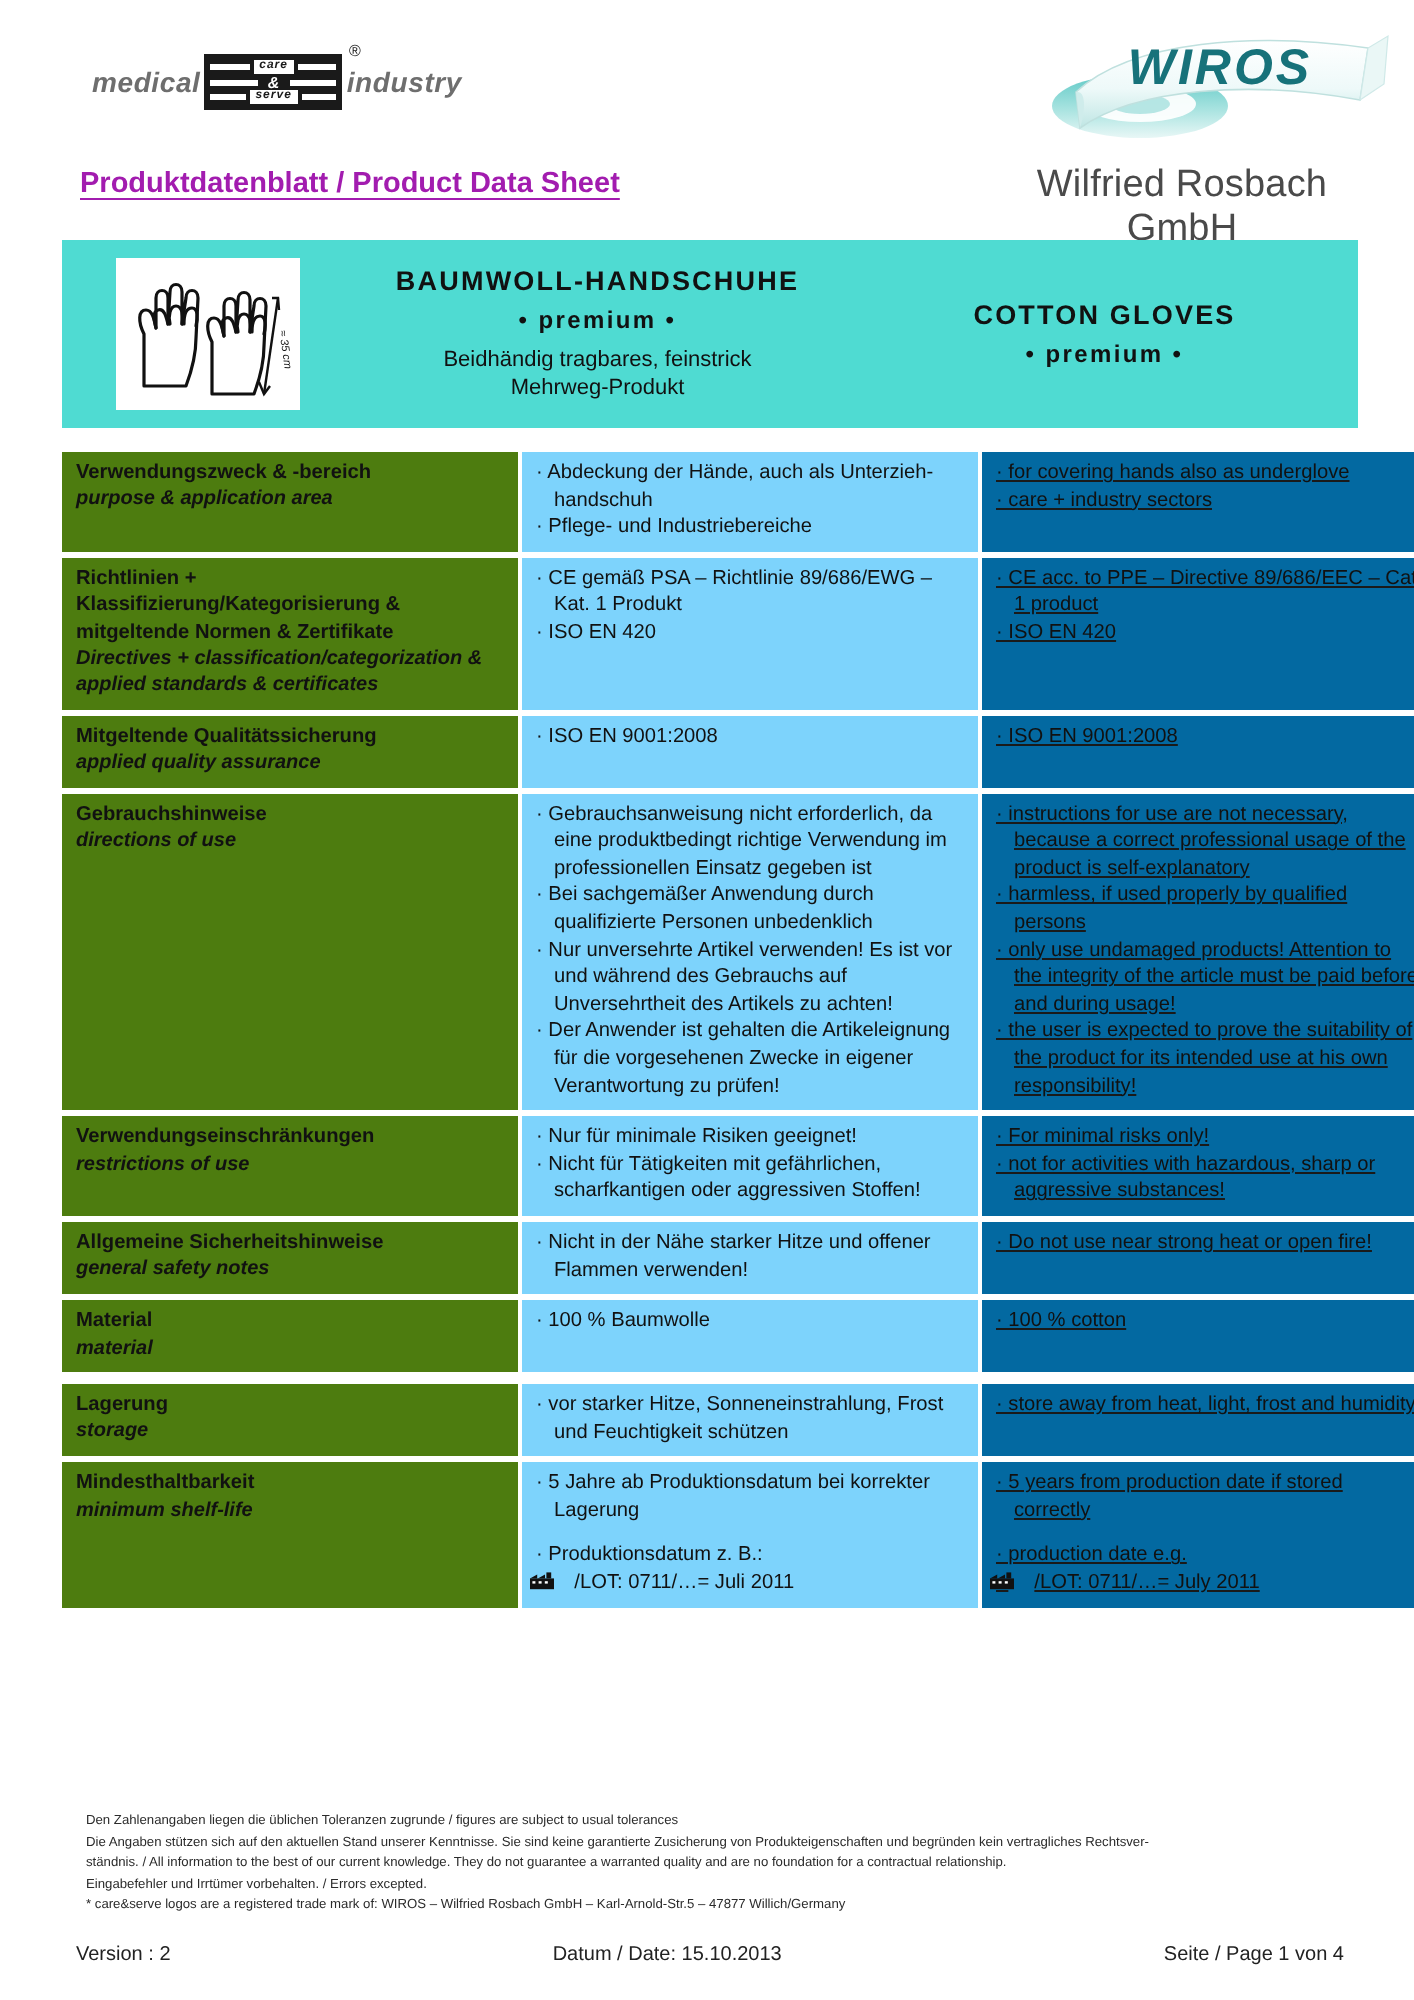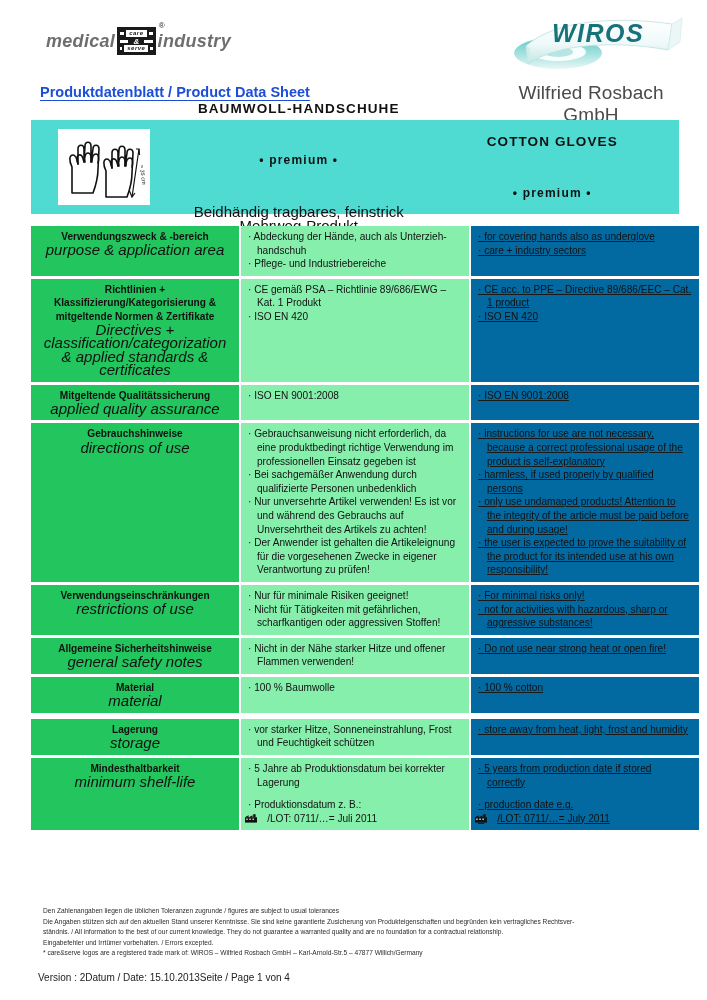--- a/index.html
+++ b/index.html
@@ -13,74 +13,74 @@
     overflow: hidden;
   }
   .page { position: absolute; left: 0; top: 0; width: 707px; height: 1000px; }
 
   
   .top-band { position: absolute; left: 0; top: 0; width: 707px; height: 118px; }
 
   .cs-logo { position: absolute; left: 46px; top: 24px; width: 185px; height: 34px;
              display: flex; align-items: center; }
   .cs-word { font-family: "Liberation Sans", sans-serif; font-style: italic; font-weight: 600;
-             font-size: 18px; color: #6e6e6e; letter-spacing: .3px; }
+             font-size: 14px; color: #6e6e6e; letter-spacing: .3px; }
   .cs-box { position: relative; width: 82px; height: 28px; background: #1a1a1a;
             margin: 0 2px; display: flex; flex-direction: column;
             justify-content: space-evenly; align-items: center; padding: 2px 3px; }
   .cs-row { display: flex; align-items: center; justify-content: center; width: 100%; height: 7px; gap: 2px; }
   .cs-bar { background: #ffffff; height: 3px; flex: 1 1 auto; }
   .cs-tag { background: #ffffff; color: #1a1a1a; font-size: 6px; font-weight: 700;
             letter-spacing: .5px; line-height: 7px; padding: 0 3px; font-style: italic; }
   .cs-amp { color: #ffffff; font-size: 8px; font-weight: 700; font-style: italic; line-height: 7px; padding: 0 3px;}
   .cs-reg { position: absolute; right: -9px; top: -6px; color: #1a1a1a; font-size: 8px; }
 
-  .wiros-logo { position: absolute; left: 496px; top: 12px; width: 190px; height: 66px; }
+  .wiros-logo { position: absolute; left: 508px; top: 12px; width: 190px; height: 66px; }
   .wiros-sub { position: absolute; left: 496px; top: 82px; width: 190px; text-align: center;
                font-size: 19px; color: #4a4a4a; letter-spacing: .1px; }
 
   .doc-title { position: absolute; left: 40px; top: 84px; font-size: 14.5px; font-weight: 700;
-               color: #1d4ed8; text-decoration: underline; text-underline-offset: 3px; }
+               color: #a21caf; text-decoration: underline; text-underline-offset: 3px; }
 
   
   .prod-band { position: absolute; left: 31px; top: 120px; width: 648px; height: 94px;
                background: #4FDBD2; display: flex; align-items: stretch; }
   .glove-box { width: 92px; margin: 9px 0 9px 27px; background: #ffffff;
                display: flex; align-items: center; justify-content: center; }
   .prod-col { flex: 1 1 0; display: flex; flex-direction: column;
-              align-items: center; justify-content: center; padding: 0 6px; gap: 32px; }
+              align-items: center; justify-content: center; padding: 0 6px; }
   .prod-col.de { margin-left: 22px; }
   .prod-title { font-size: 13.5px; font-weight: 700; letter-spacing: 1.1px; color: #111; text-align: center; }
   .prod-prem { font-size: 12px; font-weight: 700; letter-spacing: 1.2px;
                color: #111; margin-top: 5px; }
-  .prod-desc { font-size: 15px; color: #111; text-align: center; line-height: 14px; margin-top: 6px; }
+  .prod-desc { font-size: 11px; color: #111; text-align: center; line-height: 14px; margin-top: 6px; }
 
   
   .tbl { position: absolute; left: 31px; top: 226px; width: 648px;
          border-collapse: collapse; table-layout: fixed; }
   .tbl td { vertical-align: top; padding: 4px 7px 5px 7px; border: 0; }
-  .c-label { width: 208px; background: #22c55e; text-align: center; }
-  .c-de    { width: 228px; background: #86efac; }
+  .c-label { width: 228px; background: #4d7c0f; }
+  .c-de    { width: 228px; background: #7dd3fc; }
   .c-en    { width: 228px; background: #0369a1; text-decoration: underline; }
   .lbl-de { font-size: 10.1px; font-weight: 700; color: #111; line-height: 13.4px; }
-  .lbl-en { font-size: 15px; font-weight: 400; font-style: italic; color: #111; line-height: 13.4px; }
+  .lbl-en { font-size: 10px; font-weight: 700; font-style: italic; color: #111; line-height: 13.4px; }
   .bul { font-size: 10.1px; color: #111; line-height: 13.6px;
          padding-left: 9px; text-indent: -9px; }
   .bul + .bul { margin-top: 0px; }
   .vsep { width: 2px; padding: 0 !important; background: #ffffff; }
   .tbl tr.sep td { height: 3px; padding: 0; background: #ffffff; }
 
   .lot-ico { display: inline-block; width: 12px; height: 9px; vertical-align: -1px;
              margin-right: 1px; position: relative; }
 
   
   .fine { position: absolute; left: 43px; top: 906px; width: 620px;
           font-size: 6.6px; color: #2b2b2b; line-height: 10.6px; }
   .botline { position: absolute; left: 38px; top: 972px; width: 634px;
-             display: flex; font-size: 10px; color: #222; }
+             display: flex; justify-content: space-between; font-size: 10px; color: #222; }
 </style>
 </head>
 <body>
 
 <div class="page">
 
   <div class="top-band">
 
     <div class="cs-logo">
       <span class="cs-word">medical</span>

